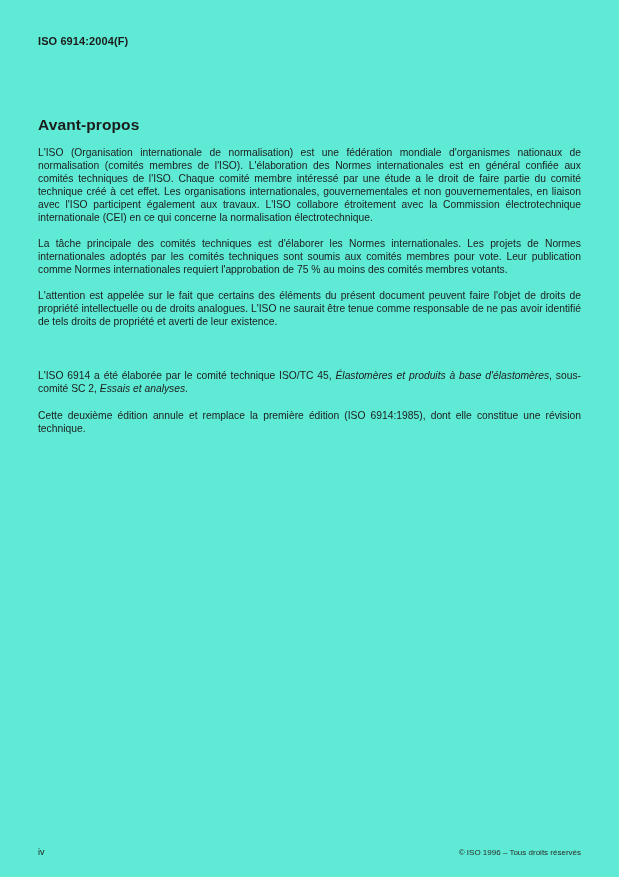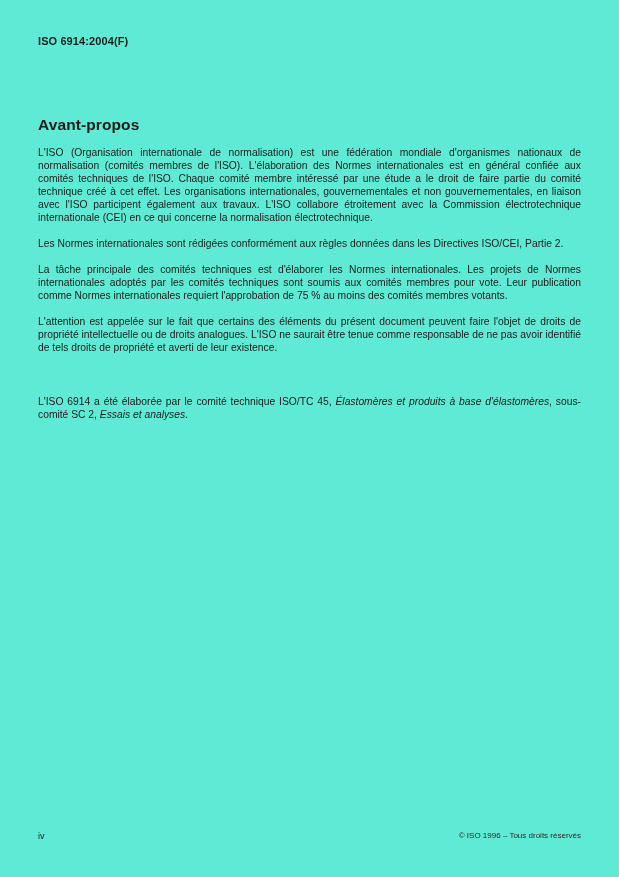--- a/index.html
+++ b/index.html
@@ -48,24 +48,24 @@
     margin-bottom: 14px;
     margin-top: 41px;
   }
   em.work-title {
     font-style: italic;
   }
   .page-footer {
     position: absolute;
     left: 38px;
     right: 38px;
-    bottom: 36px;
+    bottom: 20px;
     display: flex;
     justify-content: space-between;
-    align-items: flex-start;
+    align-items: center;
   }
   .footer-page-num {
     font-size: 9px;
   }
   .footer-copyright {
     font-size: 8px;
     color: #2a2a2a;
   }
 </style>
 </head>
@@ -74,28 +74,28 @@
 <div class="page">
 
   <div class="doc-header">ISO 6914:2004(F)</div>
 
   <h1 class="foreword-title" style="margin-bottom:0;">Avant-propos</h1>
 
   <div class="body-text">
 
     <p>L'ISO (Organisation internationale de normalisation) est une fédération mondiale d'organismes nationaux de normalisation (comités membres de l'ISO). L'élaboration des Normes internationales est en général confiée aux comités techniques de l'ISO. Chaque comité membre intéressé par une étude a le droit de faire partie du comité technique créé à cet effet. Les organisations internationales, gouvernementales et non gouvernementales, en liaison avec l'ISO participent également aux travaux. L'ISO collabore étroitement avec la Commission électrotechnique internationale (CEI) en ce qui concerne la normalisation électrotechnique.</p>
 
-    <p>Les Normes internationales sont rédigées conformément aux règles données dans les Directives ISO/CEI, Partie 2.</p>
 
     <p>La tâche principale des comités techniques est d'élaborer les Normes internationales. Les projets de Normes internationales adoptés par les comités techniques sont soumis aux comités membres pour vote. Leur publication comme Normes internationales requiert l'approbation de 75 % au moins des comités membres votants.</p>
 
     <p>L'attention est appelée sur le fait que certains des éléments du présent document peuvent faire l'objet de droits de propriété intellectuelle ou de droits analogues. L'ISO ne saurait être tenue comme responsable de ne pas avoir identifié de tels droits de propriété et averti de leur existence.</p>
 
     <p class="extra-space"><span>L'ISO 6914 a été élaborée par le comité technique ISO/TC 45, </span><em class="work-title">Élastomères et produits à base d'élastomères</em><span>, sous-comité SC 2, </span><em class="work-title">Essais et analyses</em><span>.</span></p>
 
+    <p>Cette deuxième édition annule et remplace la première édition (ISO 6914:1985), dont elle constitue une révision technique.</p>
 
   </div>
 
   <div class="page-footer">
     <span class="footer-page-num">iv</span>
     <span class="footer-copyright">© ISO 1996 – Tous droits réservés</span>
   </div>
 
 </div>
 

